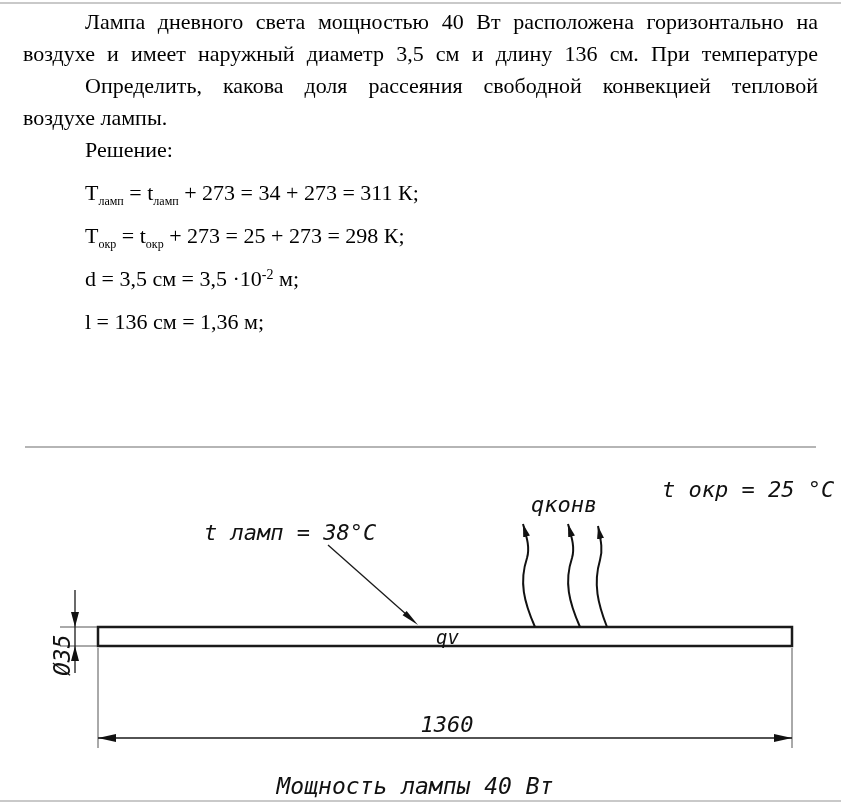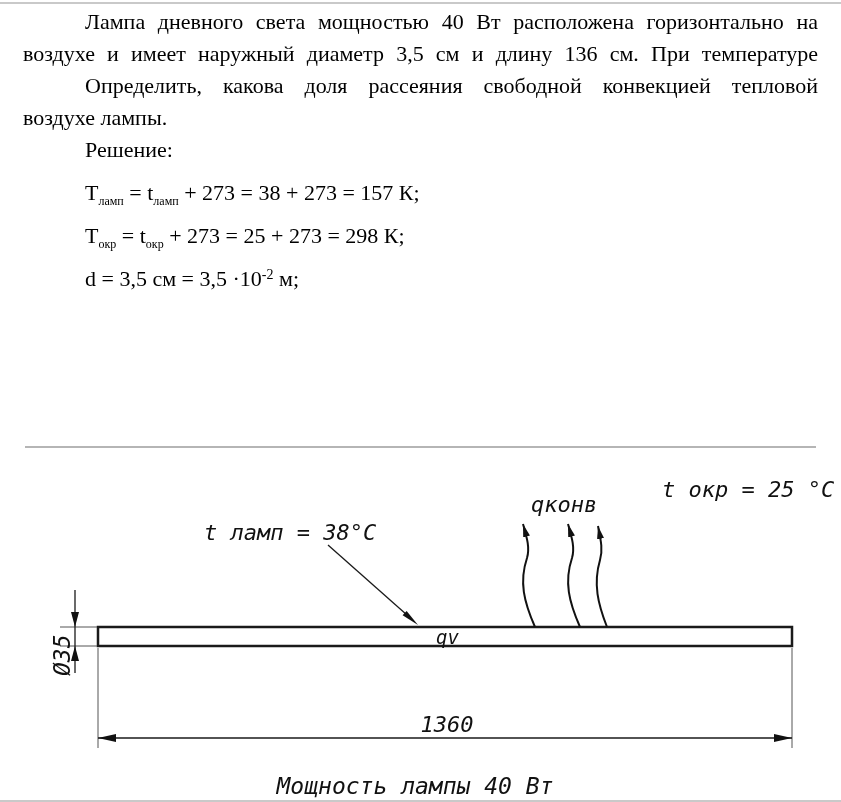--- a/index.html
+++ b/index.html
@@ -34,23 +34,24 @@
   <div class="doc">
     <div>
       <span class="line just indent">Лампа дневного света мощностью 40 Вт расположена горизонтально на</span>
       <span class="line just">воздухе и имеет наружный диаметр 3,5 см и длину 136 см. При температуре</span>
     </div>
     <div class="para2">
       <span class="line just indent">Определить, какова доля рассеяния свободной конвекцией тепловой</span>
       <span class="line">воздухе лампы.</span>
     </div>
     <div class="solution">Решение:</div>
-    <div class="eq"><span>Т</span><sub>ламп</sub><span> = t</span><sub>ламп</sub><span> + 273 = 38 + 273 = 157 К;</span></div>
+    <div class="eq"><span>Т</span><sub>ламп</sub><span> = t</span><sub>ламп</sub><span> + 273 = 34 + 273 = 311 К;</span></div>
     <div class="eq"><span>Т</span><sub>окр</sub><span> = t</span><sub>окр</sub><span> + 273 = 25 + 273 = 298 К;</span></div>
     <div class="eq"><span>d = 3,5 см = 3,5 ·10</span><sup>-2</sup><span> м;</span></div>
+    <div class="eq">l = 136 см = 1,36 м;</div>
   </div>
 
   <div class="divider"></div>
 
   <div class="diagram">
     <svg width="841" height="352" viewBox="0 450 841 352" xmlns="http://www.w3.org/2000/svg">
       <defs>
         <marker id="ah" viewBox="0 0 14 10" refX="13" refY="5" markerWidth="14" markerHeight="10" orient="auto" markerUnits="userSpaceOnUse">
           <path d="M13,5 L0,1.5 L0,8.5 z" fill="#111"></path>
         </marker>

